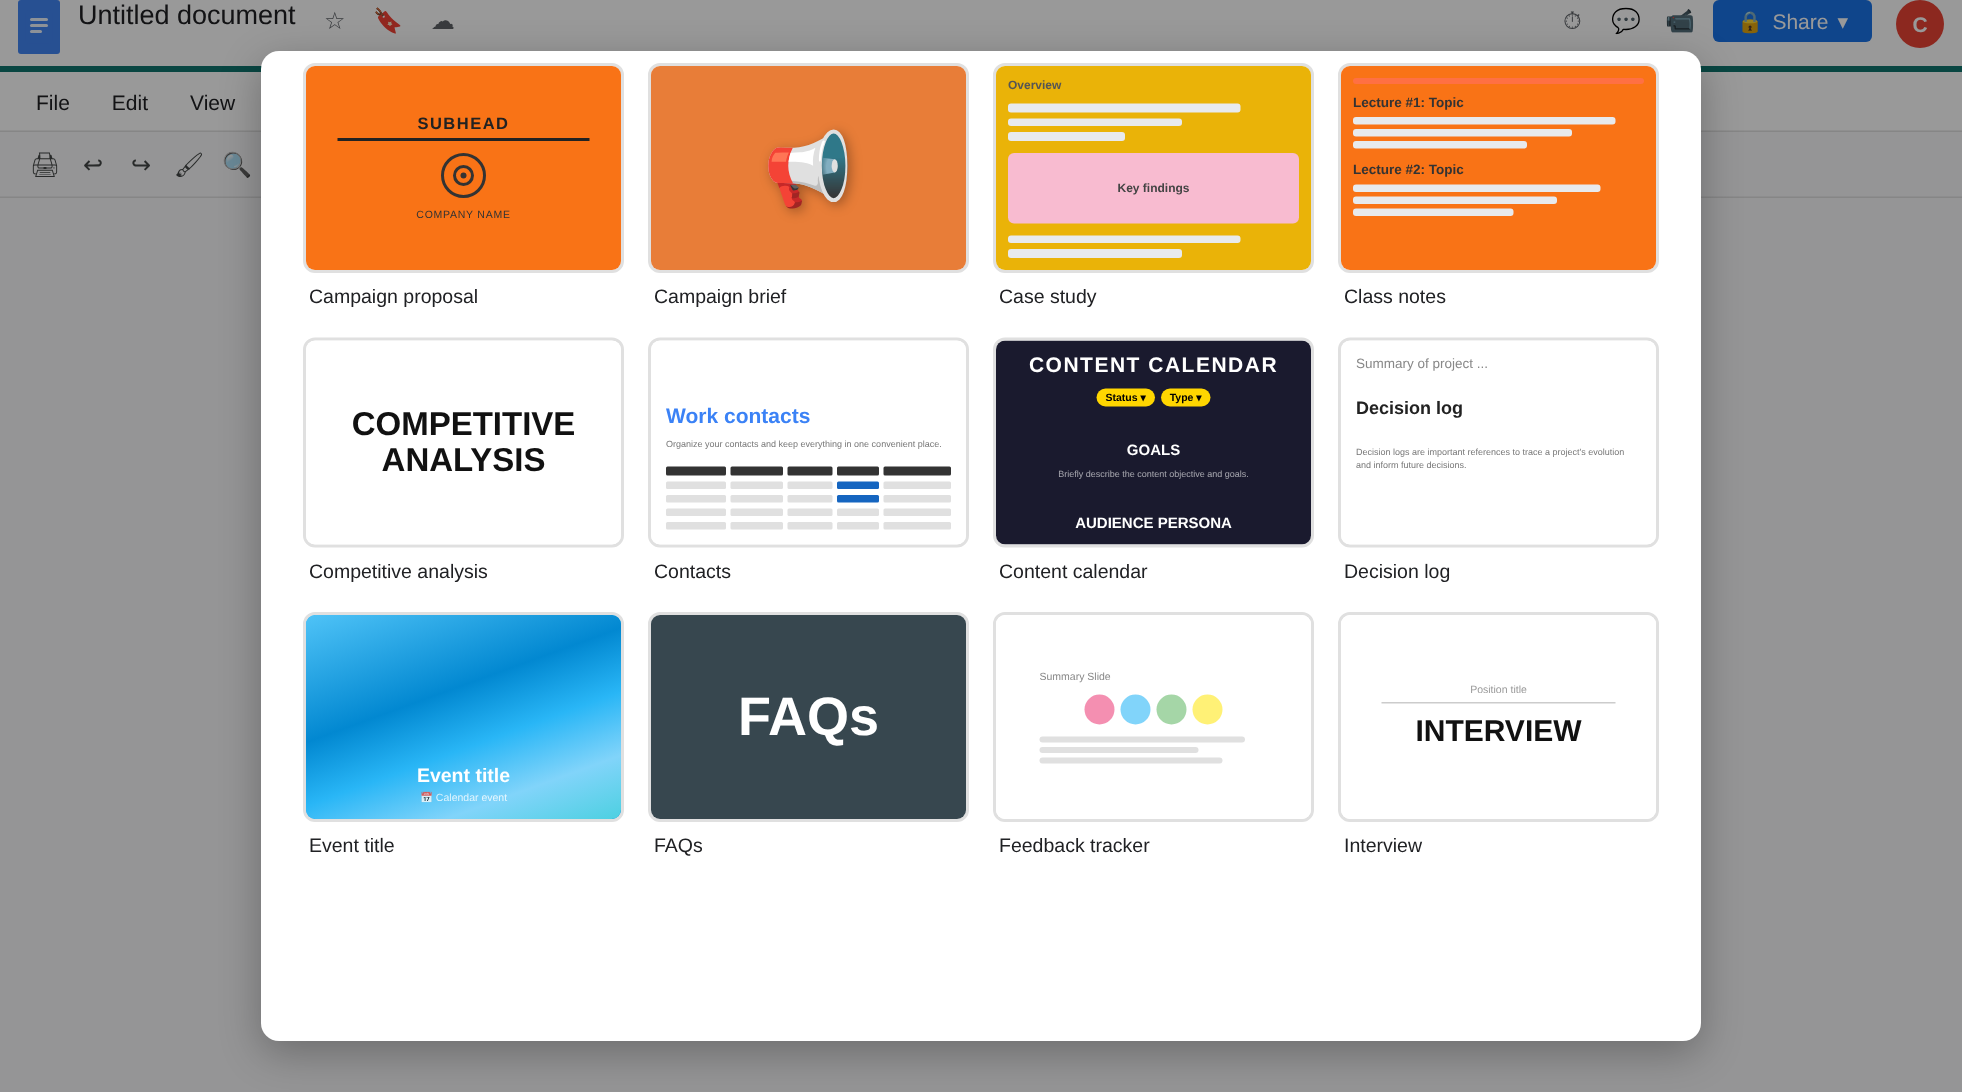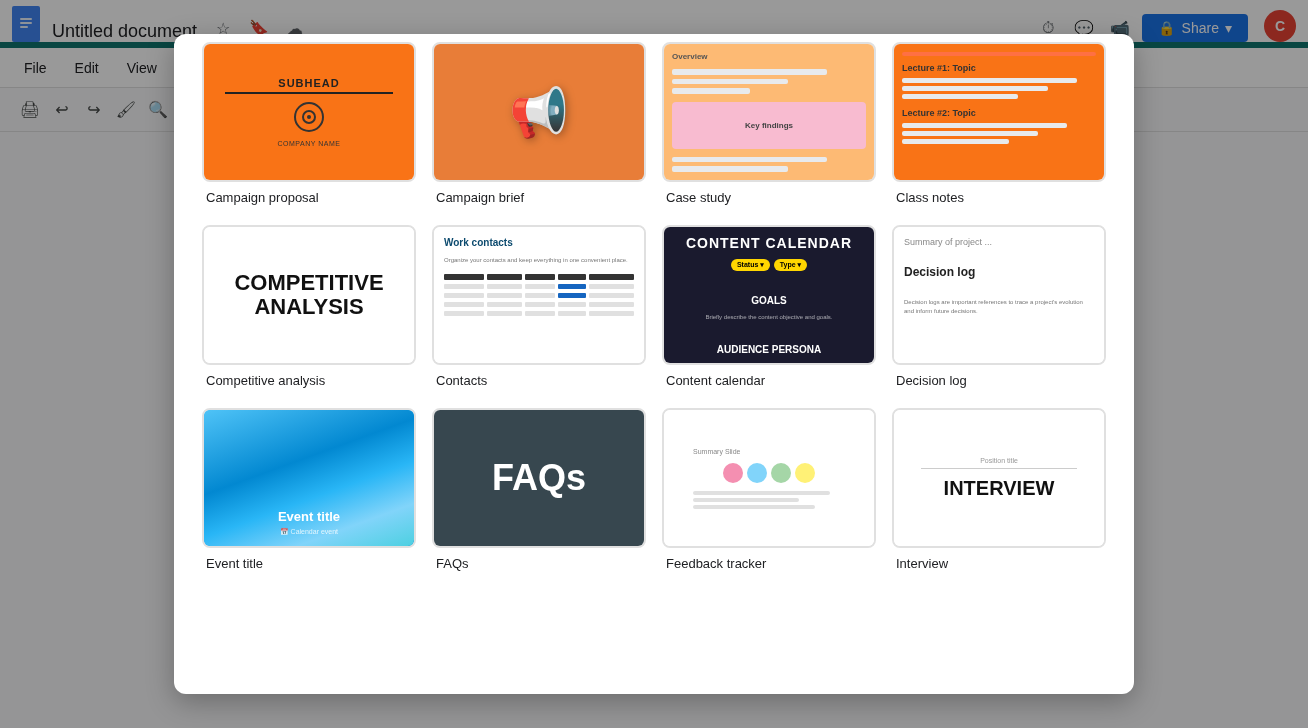--- a/index.html
+++ b/index.html
@@ -22,24 +22,24 @@
       top: 0; left: 0;
     }
 
     
     .top-bar {
       position: absolute;
       top: 0; left: 0; right: 0;
       height: 48px;
       background: #fff;
       display: flex;
-      align-items: flex-end;
+      align-items: flex-start;
       padding: 0 12px;
       gap: 8px;
-      border-bottom: 6px solid #0f766e;
+      border-bottom: 4px solid #0f766e;
       z-index: 1;
     }
 
     .docs-logo {
       width: 28px;
       height: 36px;
       background: #4285f4;
       border-radius: 2px;
       display: flex;
       align-items: center;
@@ -296,21 +296,21 @@
       justify-content: center;
     }
 
     .thumb-megaphone {
       font-size: 48px;
       filter: drop-shadow(2px 2px 4px rgba(0,0,0,0.3));
     }
 
     
     .thumb-case-study {
-      background: #fdba74;
+      background: #eab308;
       width: 100%;
       height: 100%;
       display: flex;
       flex-direction: column;
       padding: 8px;
       gap: 4px;
     }
 
     .thumb-cs-bar {
       height: 6px;
@@ -388,24 +388,25 @@
       background: #fff;
       width: 100%;
       height: 100%;
       display: flex;
       flex-direction: column;
       padding: 10px;
       gap: 4px;
     }
 
     .thumb-cont-title {
-      font-size: 10px;
+      font-size: 14px;
       font-weight: 600;
-      color: #0c4a6e;
+      color: #3b82f6;
       margin-bottom: 4px;
+      margin-top: 32px;
     }
 
     .thumb-cont-desc {
       font-size: 6px;
       color: #777;
       line-height: 1.4;
       margin-bottom: 6px;
     }
 
     .thumb-cont-row {

